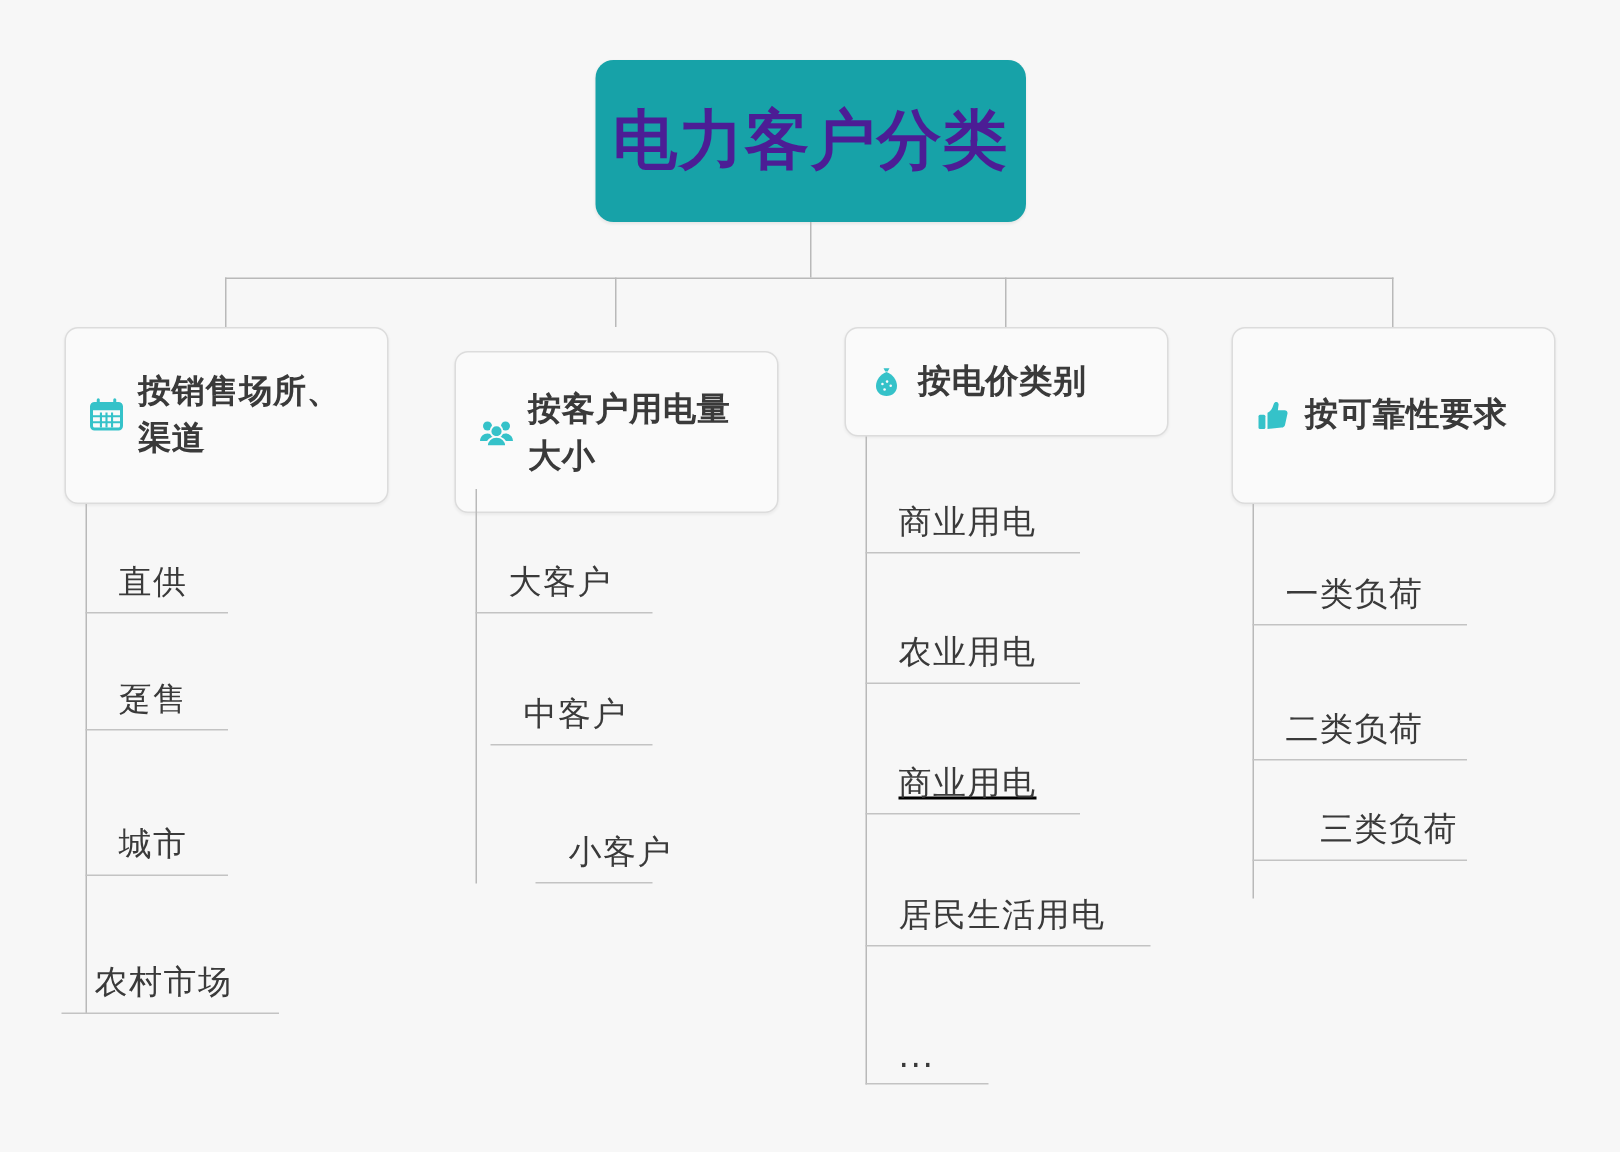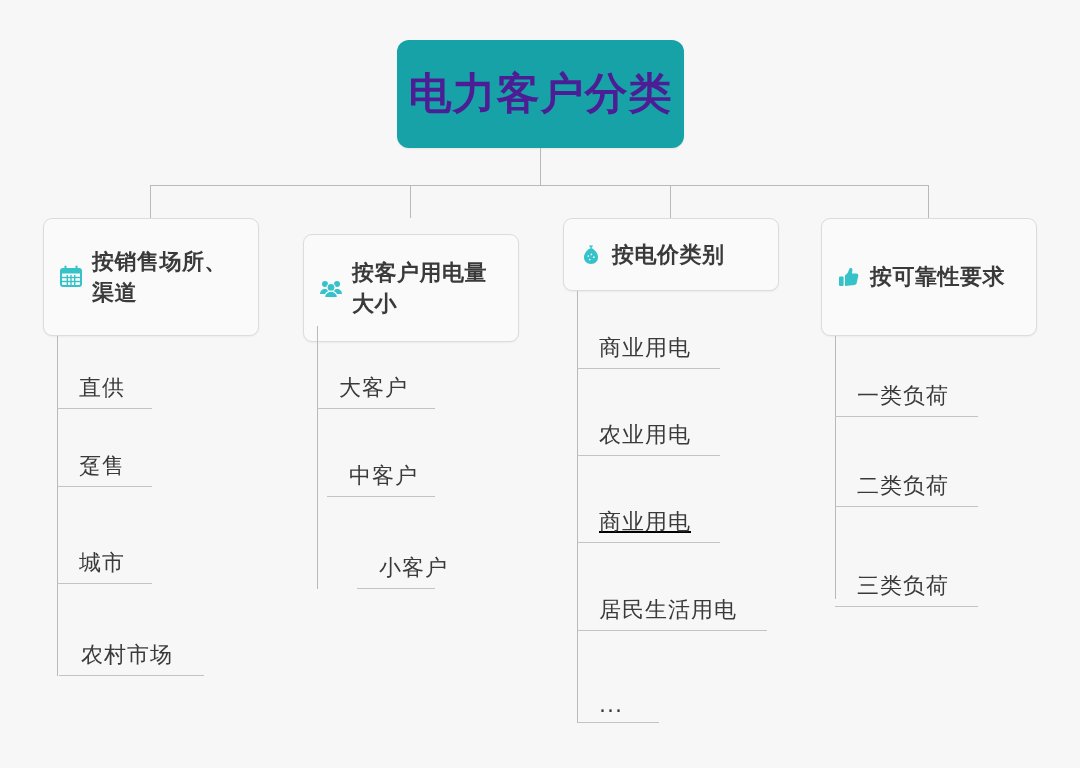--- a/index.html
+++ b/index.html
@@ -144,21 +144,21 @@
     <span class="leaf-rule"></span>
   </div>
   <div class="leaf" style="left:57px; top:409px; width:95px; height:78px;">
     <span class="leaf-text">趸售</span>
     <span class="leaf-rule"></span>
   </div>
   <div class="leaf" style="left:57px; top:487px; width:95px; height:97px;font-family:Liberation Serif, serif;">
     <span class="leaf-text">城市</span>
     <span class="leaf-rule"></span>
   </div>
-  <div class="leaf" style="left:59px; top:584px; width:145px; height:92px;">
+  <div class="leaf" style="left:41px; top:584px; width:145px; height:92px;">
     <span class="leaf-text">农村市场</span>
     <span class="leaf-rule"></span>
   </div>
 
   <div class="branch-node" style="left:303px; top:234px; width:216px; height:108px;font-family:Liberation Serif, serif;">
     <span class="branch-icon">
       <svg width="24" height="24" viewBox="0 0 24 24">
         <circle cx="6" cy="8" r="3" fill="#35c2c9"></circle>
         <path d="M1 18c0-3 2.4-5 5-5s5 2 5 5z" fill="#35c2c9"></path>
         <circle cx="18" cy="8" r="3" fill="#35c2c9"></circle>
@@ -232,18 +232,18 @@
   <div class="spine" style="left:835px; top:336px; height:263px;"></div>
 
   <div class="leaf" style="left:835px; top:336px; width:143px; height:81px;">
     <span class="leaf-text">一类负荷</span>
     <span class="leaf-rule"></span>
   </div>
   <div class="leaf" style="left:835px; top:417px; width:143px; height:90px;">
     <span class="leaf-text">二类负荷</span>
     <span class="leaf-rule"></span>
   </div>
-  <div class="leaf" style="left:835px; top:515px; width:143px; height:92px;">
+  <div class="leaf" style="left:835px; top:482px; width:143px; height:92px;text-align:right;">
     <span class="leaf-text">三类负荷</span>
     <span class="leaf-rule"></span>
   </div>
 
 </div>
 
 </body></html>

